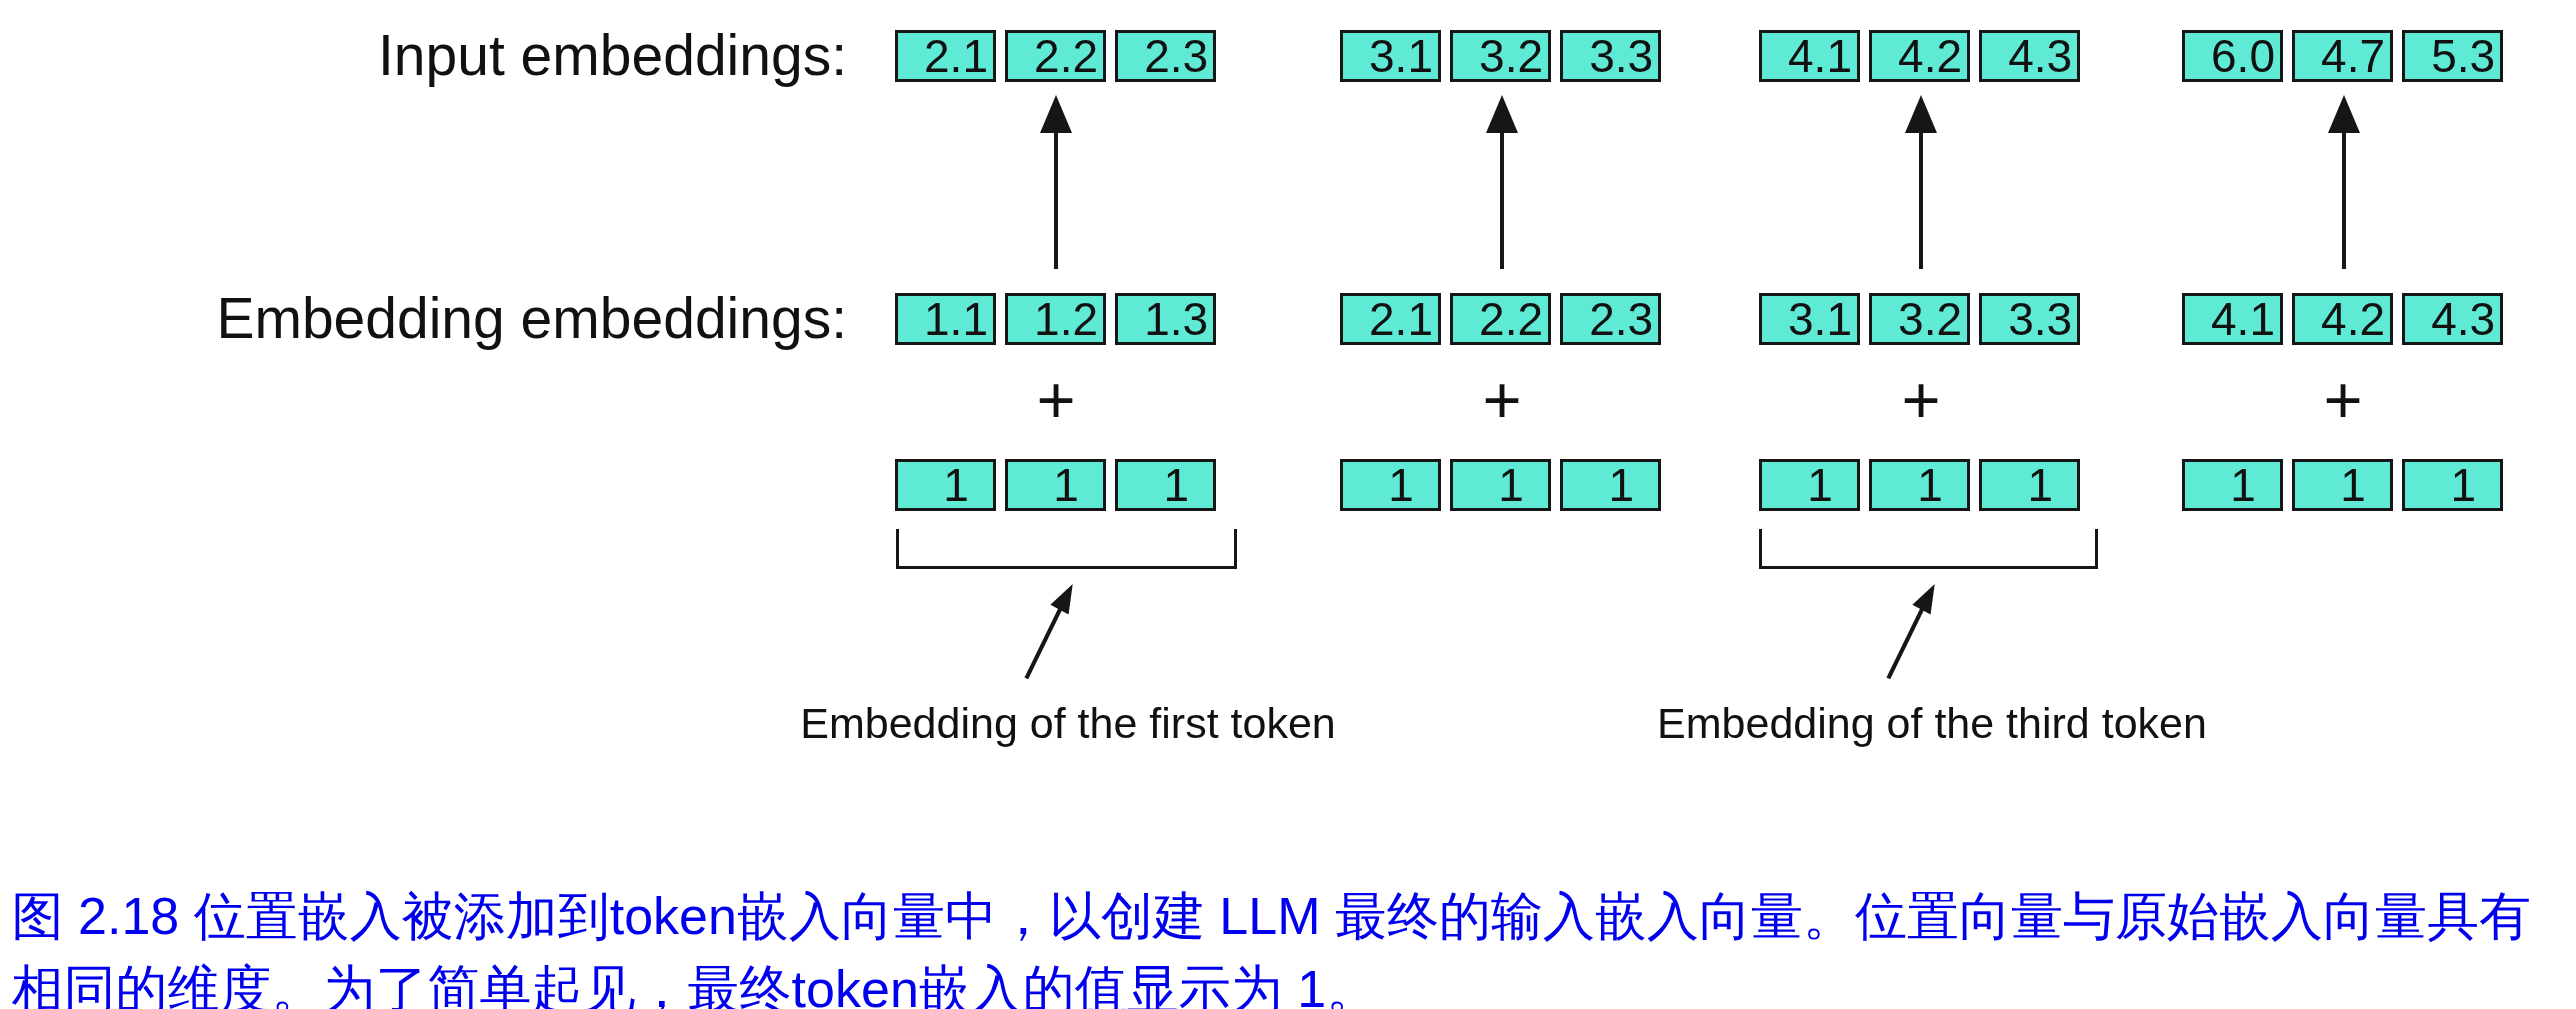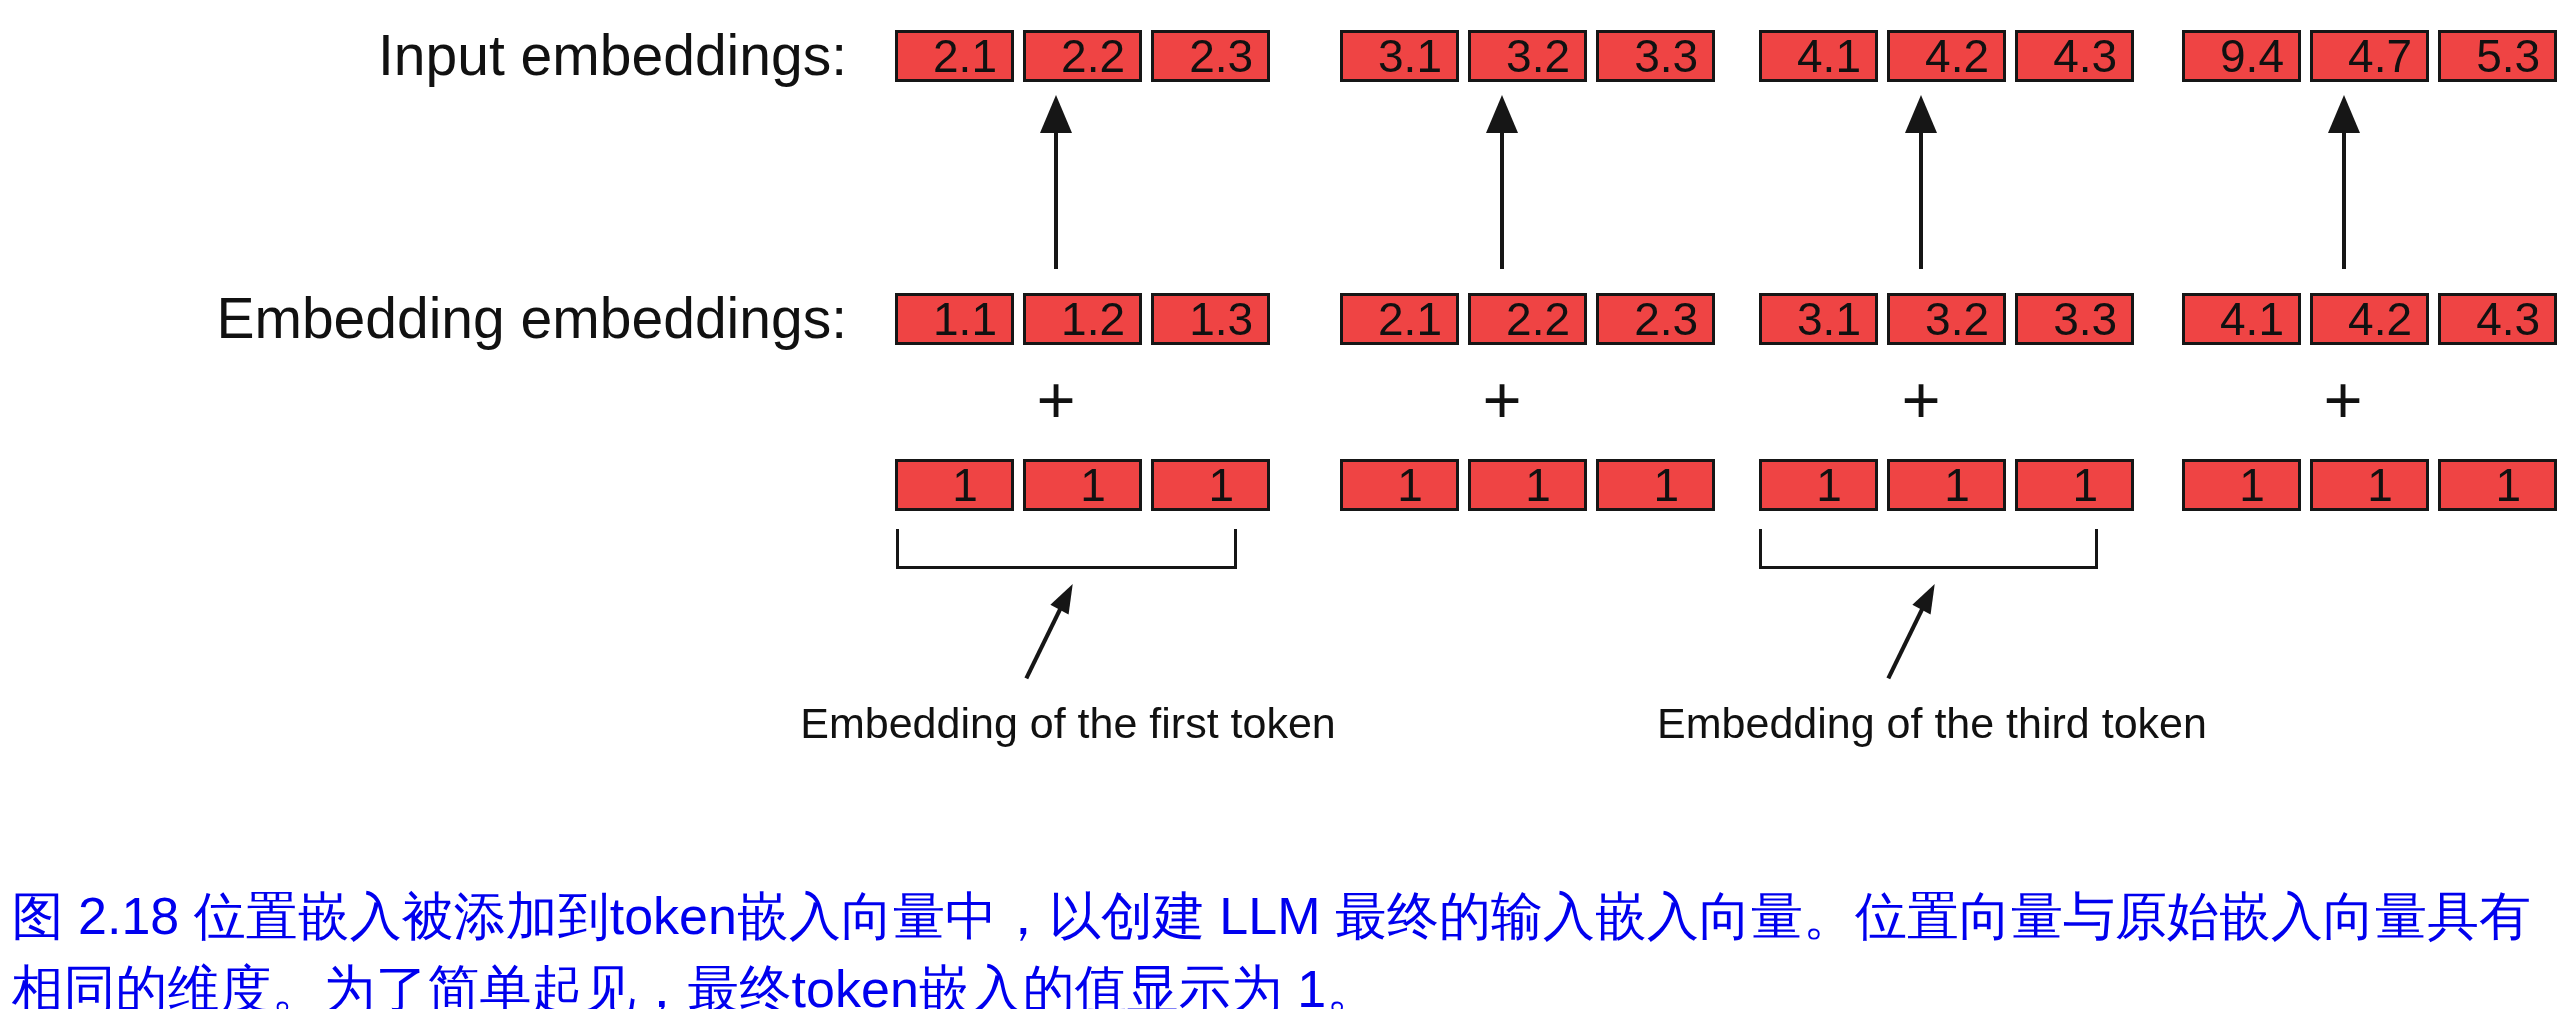--- a/index.html
+++ b/index.html
@@ -23,24 +23,24 @@
     color:#111111;
     white-space:nowrap;
     margin-left:12px;
   }
   .grp {
     position:absolute;
     display:flex;
     gap:9.1px;
   }
   .box {
-    width:119px;
+    width:101px;
     height:52px;
     border:3.3px solid #161616;
-    background:#ef4444;
+    background:#5eead4;
     display:flex;
     align-items:center;
     justify-content:center;
     font-size:46px;
     line-height:46px;
     color:#111111;
     padding-left:21px;
   }
   .varrow {
     position:absolute;
@@ -119,21 +119,21 @@
     <span class="box">3.1</span>
     <span class="box">3.2</span>
     <span class="box">3.3</span>
   </div>
   <div class="grp" style="left:1759px;top:30px">
     <span class="box">4.1</span>
     <span class="box">4.2</span>
     <span class="box">4.3</span>
   </div>
   <div class="grp" style="left:2182px;top:30px">
-    <span class="box">9.4</span>
+    <span class="box">6.0</span>
     <span class="box">4.7</span>
     <span class="box">5.3</span>
   </div>
 
   <div class="varrow" style="left:1054px"></div>
   <div class="varrow" style="left:1500px"></div>
   <div class="varrow" style="left:1919px"></div>
   <div class="varrow" style="left:2342px"></div>
 
   <div class="grp" style="left:895px;top:293px">

